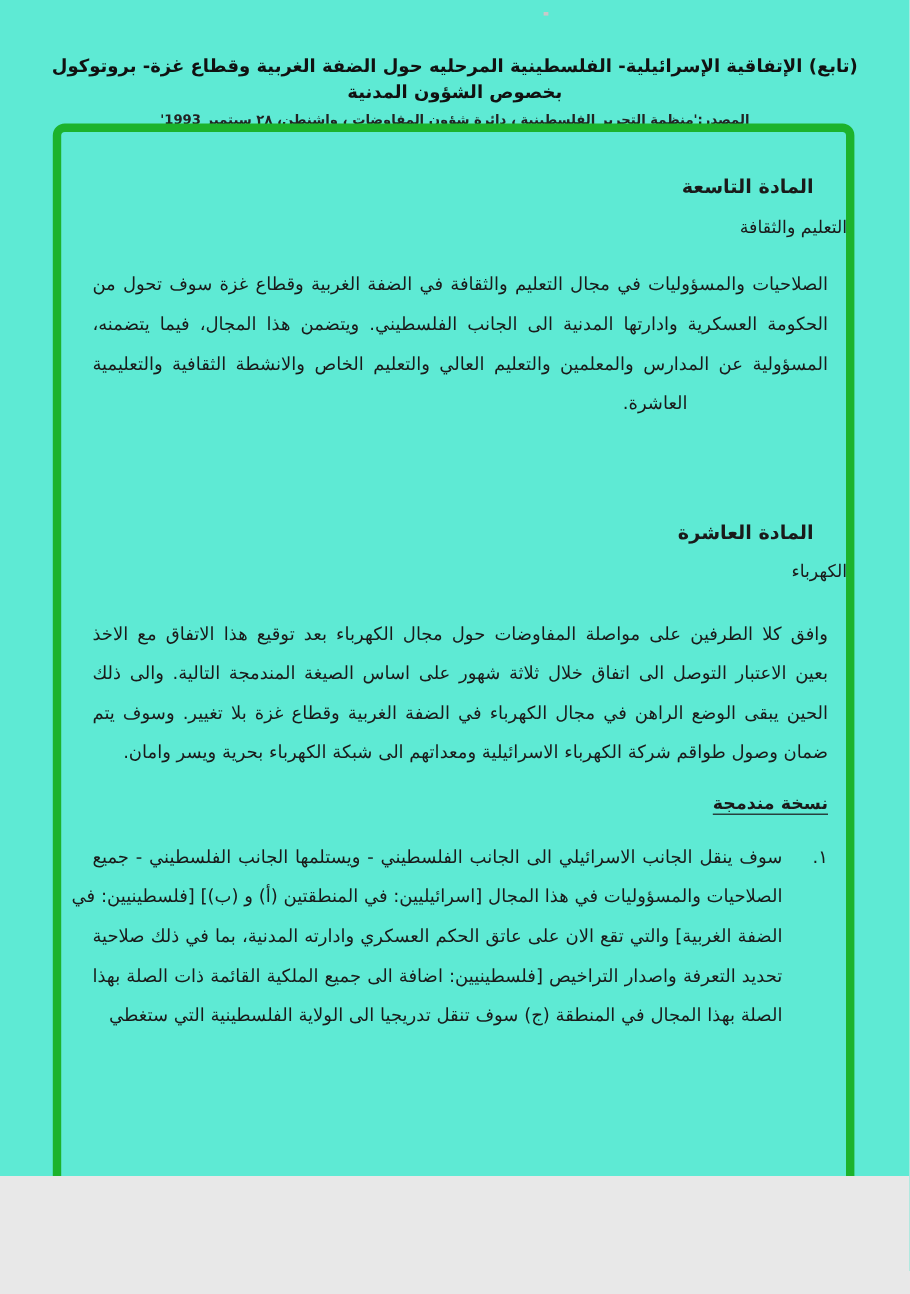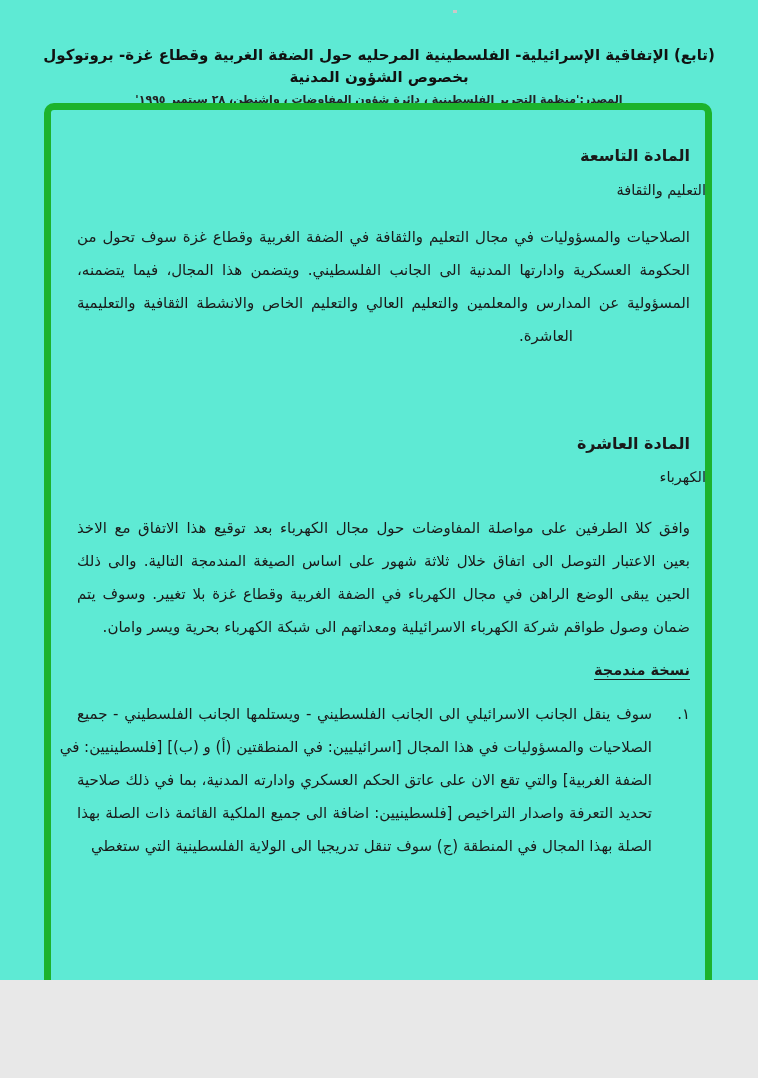--- a/index.html
+++ b/index.html
@@ -50,21 +50,21 @@
     position: absolute;
     left: 44px;
     top: 103px;
     width: 654px;
     height: 904px;
     border: 7px solid #1cb32c;
     border-radius: 10px;
   }
   .art-title {
     position: absolute;
-    right: 68px;
+    right: 80px;
     font-size: 16px;
     font-weight: bold;
   }
   .art-sub {
     position: absolute;
     right: 52px;
     font-size: 14.5px;
   }
   .para {
     position: absolute;
@@ -125,21 +125,21 @@
 </style>
 </head>
 <body>
 
 <div class="page">
 
   <div class="speck"></div>
 
   <div class="doc-header">
     <div class="title">(تابع) الإتفاقية الإسرائيلية- الفلسطينية المرحليه حول الضفة الغربية وقطاع غزة- بروتوكول بخصوص الشؤون المدنية</div>
-    <div class="source">المصدر:'منظمة التحرير الفلسطينية ، دائرة شؤون المفاوضات ، واشنطن، ٢٨ سبتمبر ١٩٩٥'</div>
+    <div class="source">المصدر:'منظمة التحرير الفلسطينية ، دائرة شؤون المفاوضات ، واشنطن، ٢٨ سبتمبر 1993'</div>
   </div>
 
   <div class="frame"></div>
 
   <div class="art-title" style="top:146px;">المادة التاسعة</div>
   <div class="art-sub" style="top:182px;">التعليم والثقافة</div>
 
   <div class="para" style="top:221px;">
     <div class="line">الصلاحيات والمسؤوليات في مجال التعليم والثقافة في الضفة الغربية وقطاع غزة سوف تحول من</div>
     <div class="line">الحكومة العسكرية وادارتها المدنية الى الجانب الفلسطيني. ويتضمن هذا المجال، فيما يتضمنه،</div>

